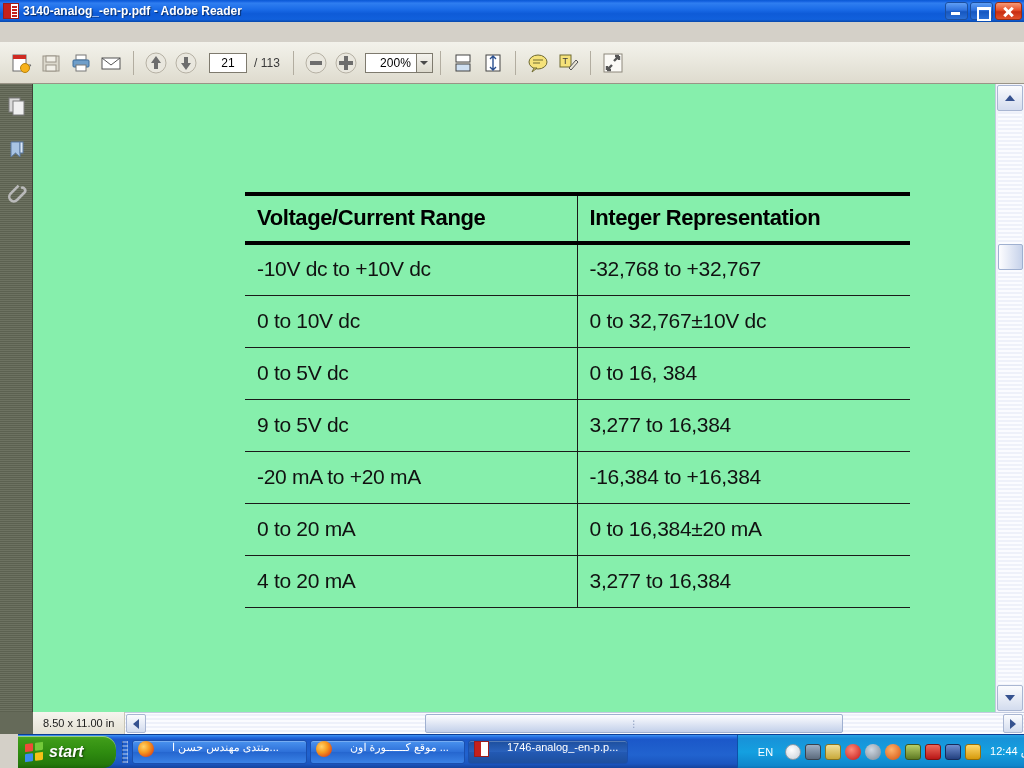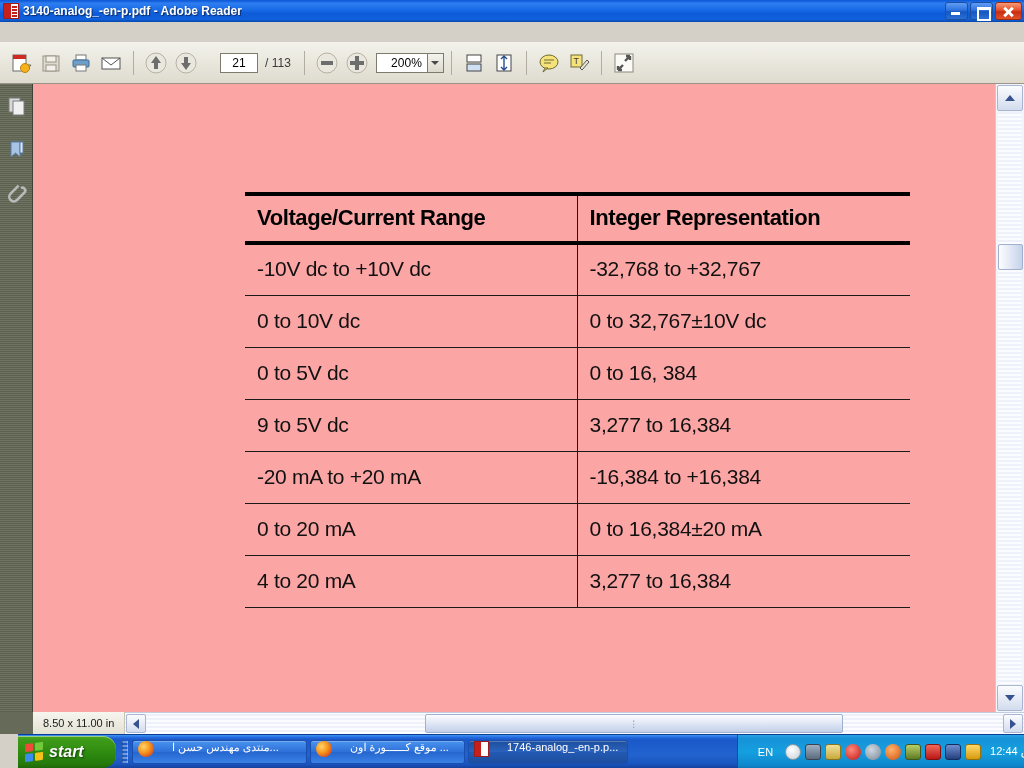--- a/index.html
+++ b/index.html
@@ -85,21 +85,21 @@
   .tbtn {
     width: 28px; height: 28px; margin: 0 1px; position: relative;
     display: flex; align-items: center; justify-content: center;
   }
   .sep { width: 1px; height: 24px; background: #b2ada0; margin: 0 7px; }
   .pgbox, .zoombox {
     height: 20px; border: 1px solid #7e7a6e; background: #fff;
     font-size: 12px; color: #000; display: flex; align-items: center;
     justify-content: center; font-family: "Liberation Sans", sans-serif;
   }
-  .pgbox { width: 38px; margin-left: 19px; }
+  .pgbox { width: 38px; margin-left: 8px; }
   .pgtot { font-size: 12px; color: #3a3a3a; margin: 0 6px 0 7px; white-space: nowrap; }
   .zoombox { width: 52px; margin-left: 4px; justify-content: flex-end; padding-right: 5px; }
   .zoomdrop {
     width: 16px; height: 20px; border: 1px solid #7e7a6e; border-left: none;
     background: linear-gradient(to bottom,#f4f3ee,#dcd9cd);
     display: flex; align-items: center; justify-content: center;
   }
   .caret {
     width: 0; height: 0; border-left: 4px solid transparent;
     border-right: 4px solid transparent; border-top: 4px solid #4a4a4a;
@@ -120,21 +120,21 @@
       #656a59;
     border-right: 1px solid #3e4236;
   }
   .navico { width: 33px; height: 44px; display:flex; align-items:center; justify-content:center; }
 
   
   .docarea {
     position: absolute; left: 33px; top: 84px; right: 29px; bottom: 56px;
     background: #ffffff; overflow: hidden;
   }
-  .page { position: absolute; inset: 0; background: #fca5a5; text-decoration: underline; }
+  .page { position: absolute; inset: 0; background: #86efac; text-decoration: underline; }
 
   
   .ptable {
     position: absolute; left: 212px; top: 108px; width: 665px;
     border-collapse: collapse;
   }
   .ptable td, .ptable th {
     padding: 6px 0 7px 12px;
     font-family: "Liberation Sans", sans-serif;
     text-align: left; vertical-align: middle;

